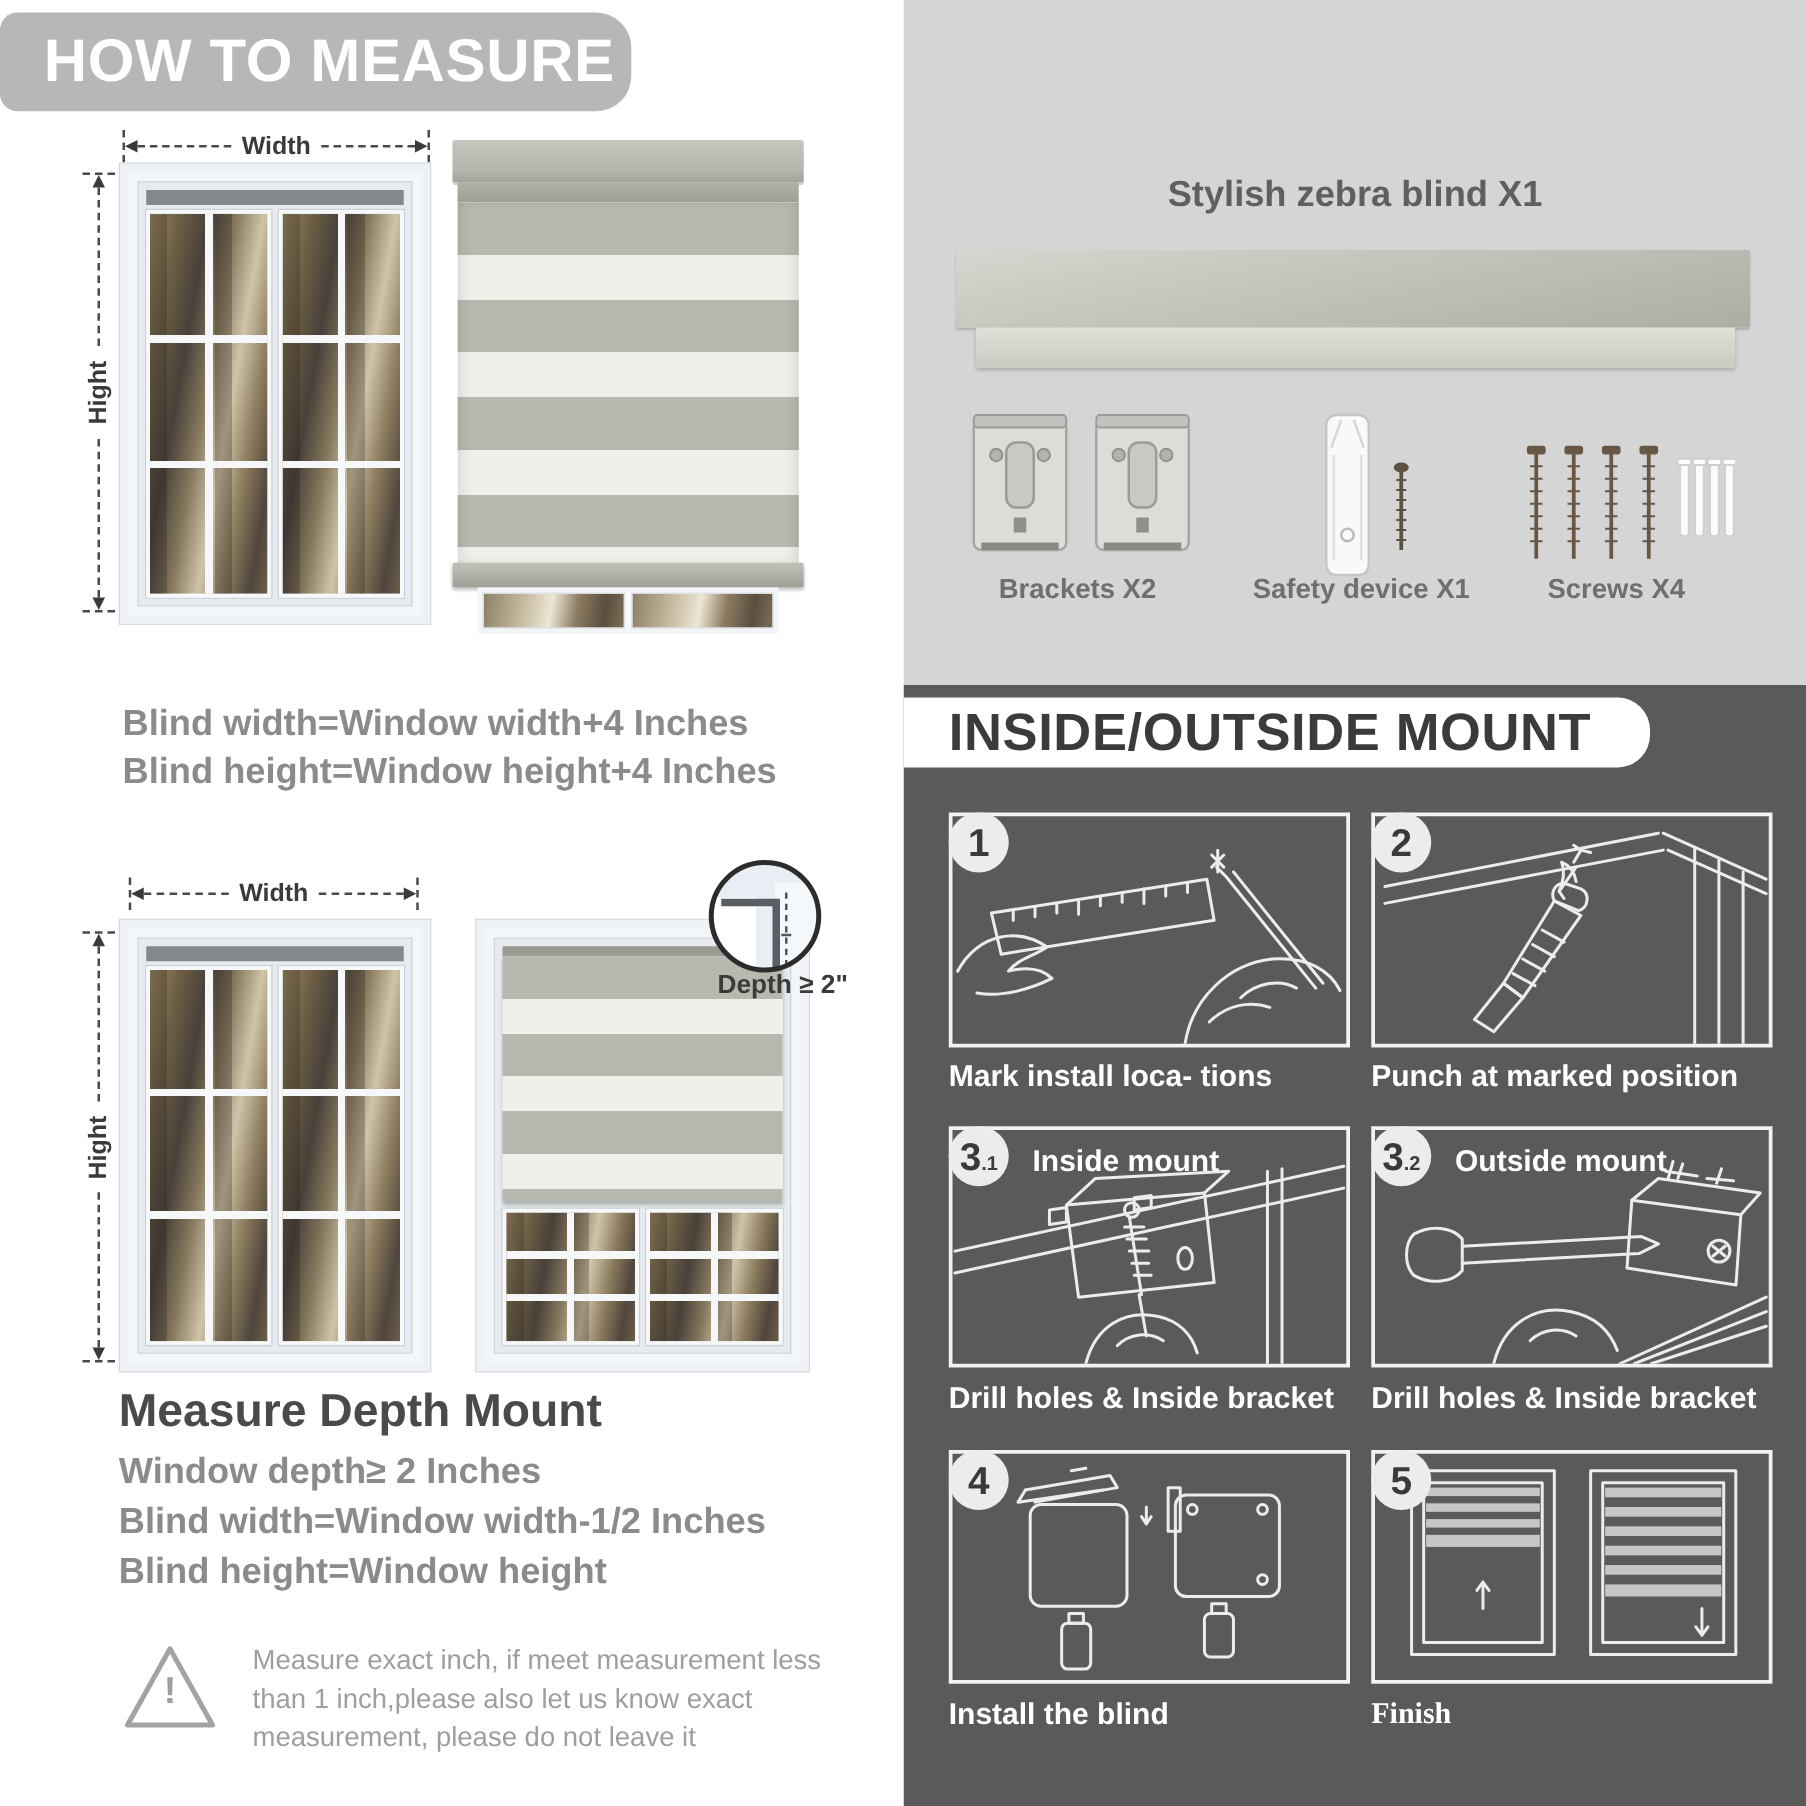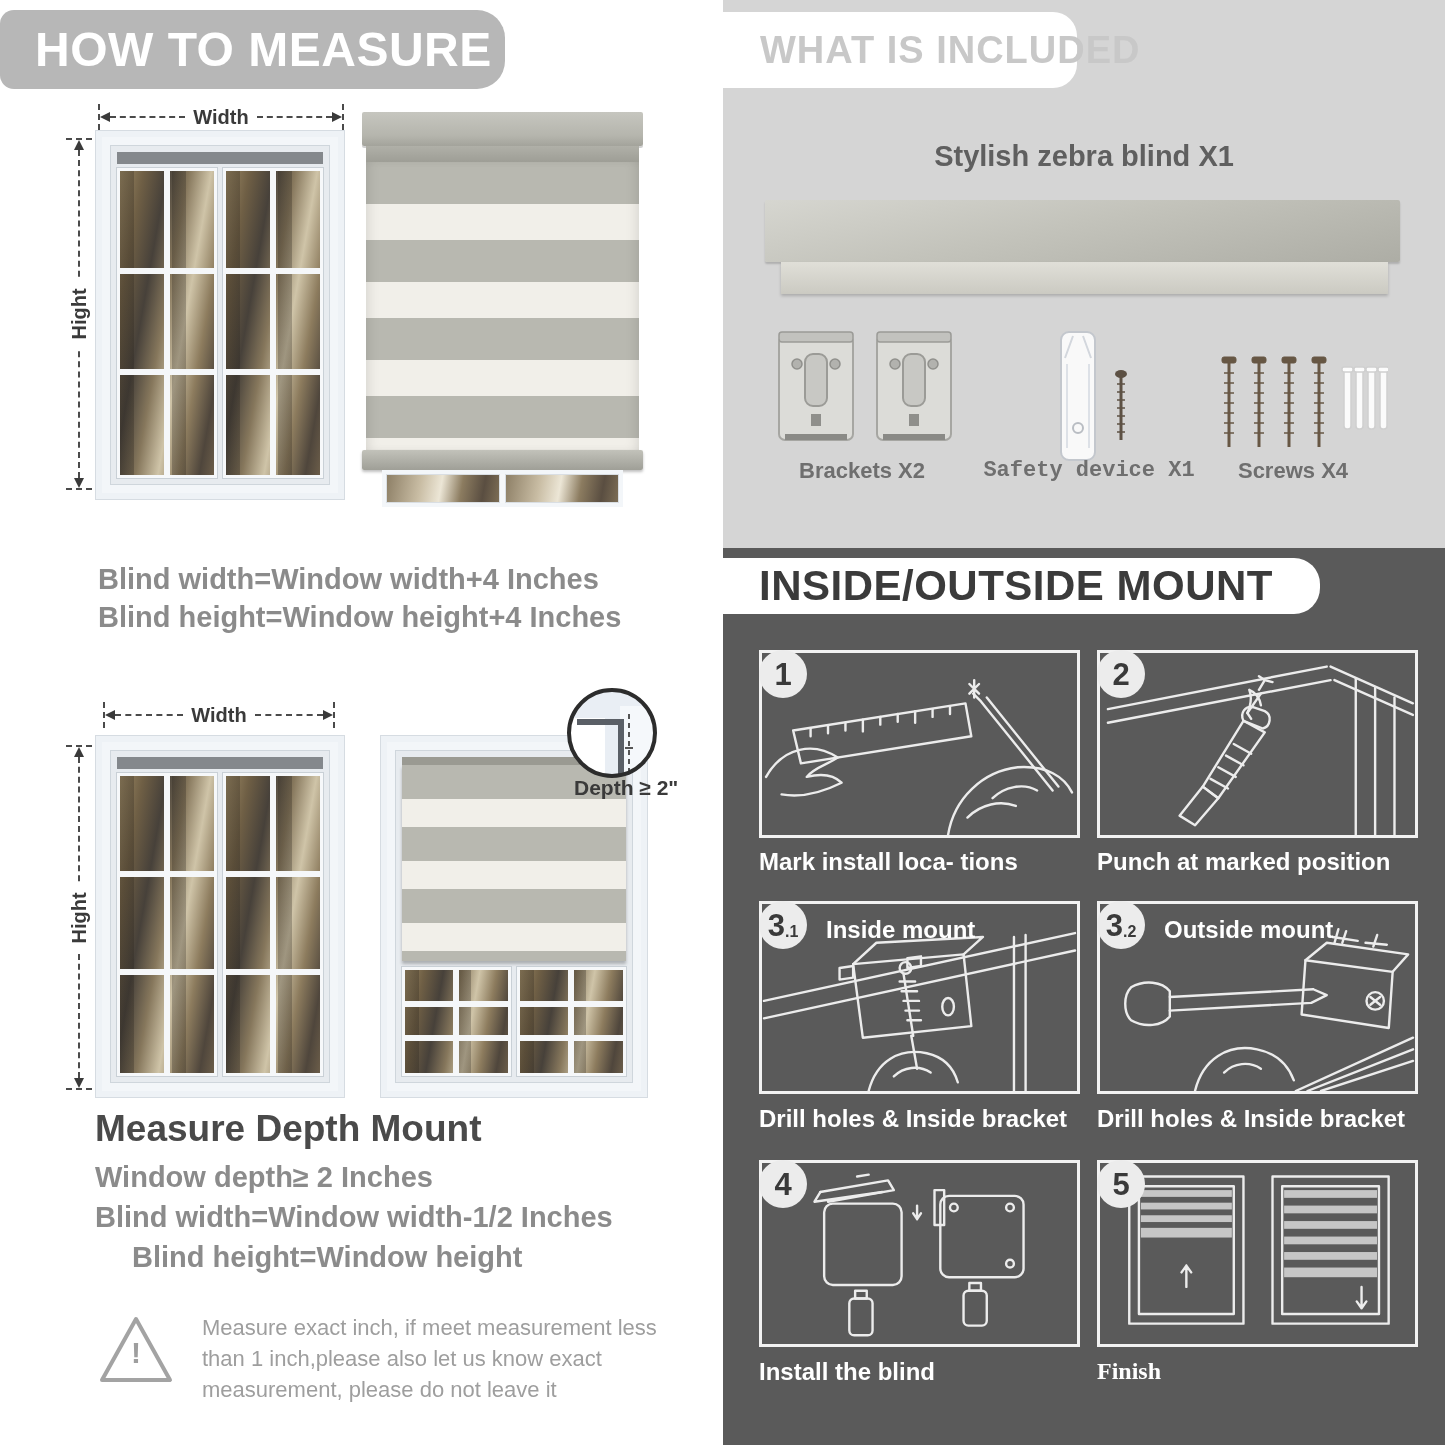--- a/index.html
+++ b/index.html
@@ -224,36 +224,33 @@
       <path d="M 64 28 V 90" fill="none" stroke="#555" stroke-width="2" stroke-dasharray="5 4"></path>
       <path d="M 60 62 h 8" stroke="#555" stroke-width="2"></path>
     </g>
     <circle cx="47" cy="47" r="43" fill="none" stroke="#2c2c2c" stroke-width="4"></circle>
   </svg>
   <div class="depth-lbl" style="left:574px; top:776px;">Depth ≥ 2"</div>
 
   <div class="sec-heading" style="left:95px; top:1108px;">Measure Depth Mount</div>
   <div class="sec-line" style="left:95px; top:1161px;">Window depth≥ 2 Inches</div>
   <div class="sec-line" style="left:95px; top:1201px;">Blind width=Window width-1/2 Inches</div>
-  <div class="sec-line" style="left:95px; top:1241px;margin-left:37px;">Blind height=Window height</div>
+  <div class="sec-line" style="left:95px; top:1241px;">Blind height=Window height</div>
 
   <div class="warning-wrap" style="left:96px; top:1312px;">
     <div class="warn-tri">
       <svg width="80" height="76" viewBox="0 0 80 76">
         <path d="M 40 7 L 74 68 H 6 Z" fill="none" stroke="#a3a3a3" stroke-width="4" stroke-linejoin="round"></path>
       </svg>
       <span class="warn-bang">!</span>
     </div>
     <div class="warn-text">Measure exact inch, if meet measurement less than 1 inch,please also let us know exact measurement, please do not leave it</div>
   </div>
 
   <div class="included-panel">
-    <div class="banner-white">
-      <span>WHAT IS INCLUDED</span>
-    </div>
     <div class="product-label">Stylish zebra blind X1</div>
     <div class="headrail-main"></div>
     <div class="headrail-sub"></div>
 
     <svg class="abs" style="left:52px; top:330px;" width="180" height="118" viewBox="0 0 180 118">
       <g>
         <rect x="4" y="6" width="74" height="104" rx="6" fill="#dcdcd8" stroke="#a6a6a2" stroke-width="2"></rect>
         <rect x="4" y="2" width="74" height="10" rx="3" fill="#c2c2be" stroke="#9b9b97" stroke-width="1.5"></rect>
         <rect x="30" y="24" width="22" height="52" rx="8" fill="#c8c8c4" stroke="#9b9b97" stroke-width="2"></rect>
         <circle cx="22" cy="34" r="5" fill="#b2b2ae" stroke="#90908c" stroke-width="1.5"></circle>
@@ -320,21 +317,21 @@
             <rect x="124" y="12" width="11" height="5" rx="2"></rect>
           </g>
         <g transform="translate(36,0)">
             <rect x="126" y="14" width="7" height="60" rx="3"></rect>
             <rect x="124" y="12" width="11" height="5" rx="2"></rect>
           </g>
       </g>
     </svg>
 
     <div class="item-label" style="left:139px; top:458px;">Brackets X2</div>
-    <div class="item-label" style="left:366px; top:458px;font-family:Liberation Mono, monospace;">Safety device X1</div>
+    <div class="item-label" style="left:366px; top:458px;">Safety device X1</div>
     <div class="item-label" style="left:570px; top:458px;">Screws X4</div>
   </div>
 
   <div class="mount-panel">
     <div class="banner-white2">
       <span>INSIDE/OUTSIDE MOUNT</span>
     </div>
 
     <div class="step-box" style="left:36px; top:102px; height:188px;">
       <div class="step-badge">

